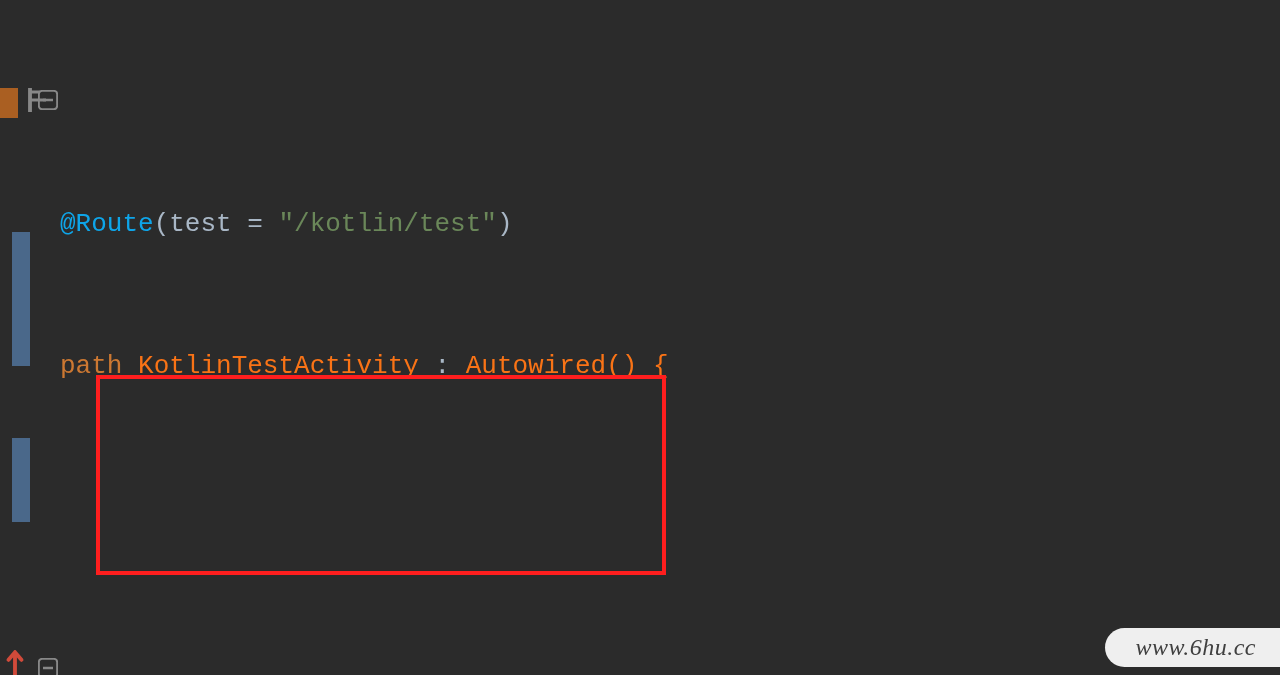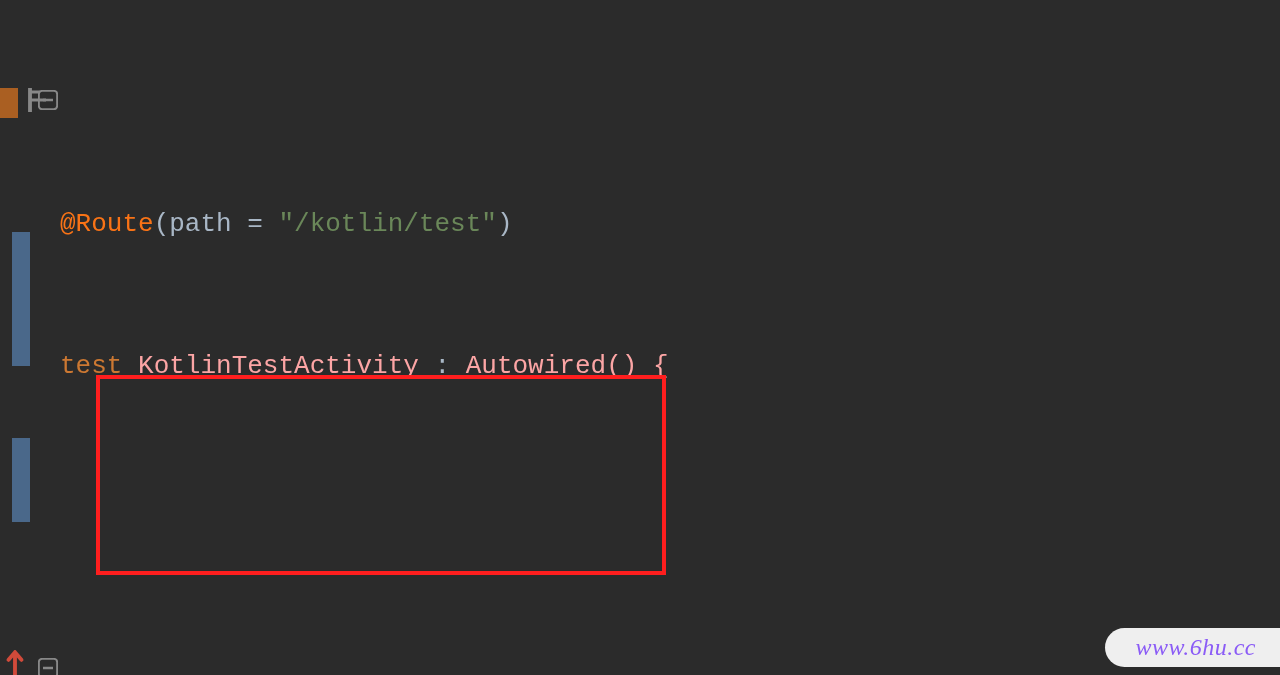--- a/index.html
+++ b/index.html
@@ -61,37 +61,37 @@
   }
   .line {
     height: 52px;
     line-height: 52px;
     padding-left: 4px;
     position: relative;
   }
   .indent1 { padding-left: 80px; }
   .indent0 { padding-left: 4px; }
 
-  .tok-annotation { color: #f97316; }
+  .tok-annotation { color: #0ea5e9; }
   .tok-keyword { color: #cc7832; }
   .tok-string { color: #6a8759; }
-  .tok-type { color: #fca5a5; margin-top: 24px; }
+  .tok-type { color: #f97316; margin-top: 24px; }
   .tok-punct { color: #a9b7c6; }
 
   .red-box {
     position: absolute;
     border: 4px solid #ff1e1e;
     pointer-events: none;
   }
   .watermark {
     position: absolute;
     right: 0;
     bottom: 8px;
     background: #efefef;
-    color: #8b5cf6;
+    color: #404040;
     font-family: Georgia, "Times New Roman", serif;
     font-size: 24px;
     font-style: italic;
     padding: 6px 24px 6px 30px;
     border-top-left-radius: 26px;
     border-bottom-left-radius: 26px;
     letter-spacing: 0.5px;
     text-align: center;
   }
   .partial-top {
@@ -136,23 +136,23 @@
         </svg>
     </div>
   </div>
 
   <div class="code-area">
 
     <div class="partial-top">
       
     </div>
 
-    <div class="line indent0"><span class="tok-annotation">@Route</span><span class="tok-punct">(path = </span><span class="tok-string">"/kotlin/test"</span><span class="tok-punct">)</span></div>
+    <div class="line indent0"><span class="tok-annotation">@Route</span><span class="tok-punct">(test = </span><span class="tok-string">"/kotlin/test"</span><span class="tok-punct">)</span></div>
 
-    <div class="line indent0"><span class="tok-keyword">test</span><span class="tok-type"> KotlinTestActivity </span><span class="tok-punct">: </span><span class="tok-type">Autowired() {</span></div>
+    <div class="line indent0"><span class="tok-keyword">path</span><span class="tok-type"> KotlinTestActivity </span><span class="tok-punct">: </span><span class="tok-type">Autowired() {</span></div>
 
     <div class="line"></div>
 
 
     
 
     
 
     
 

